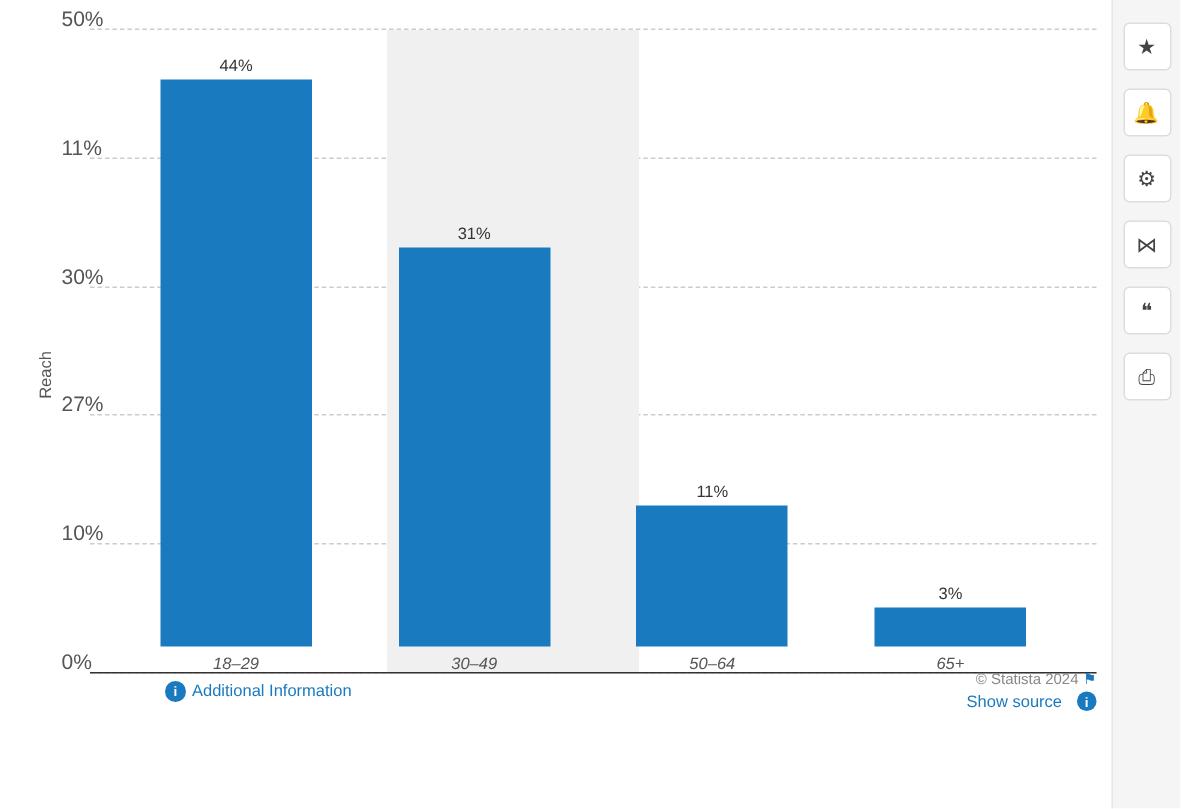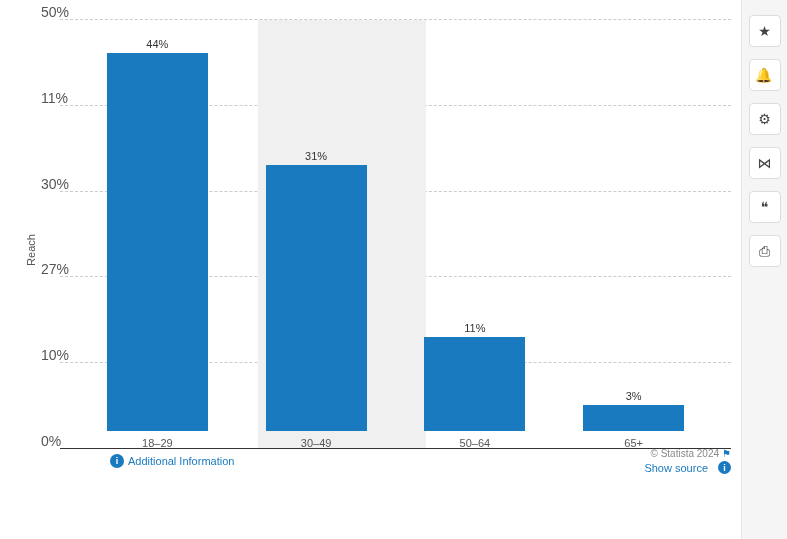--- a/index.html
+++ b/index.html
@@ -134,20 +134,21 @@
       background: #1a7abf;
       width: 75%;
       position: relative;
     }
 
     .bar-x-label {
       font-size: 11px;
       color: #555;
       margin-top: 6px;
       text-align: center;
+      font-style: italic;
     }
 
     
     .highlight-region {
       position: absolute;
       background: #f0f0f0;
       top: 0;
       bottom: 30px;
     }
 

